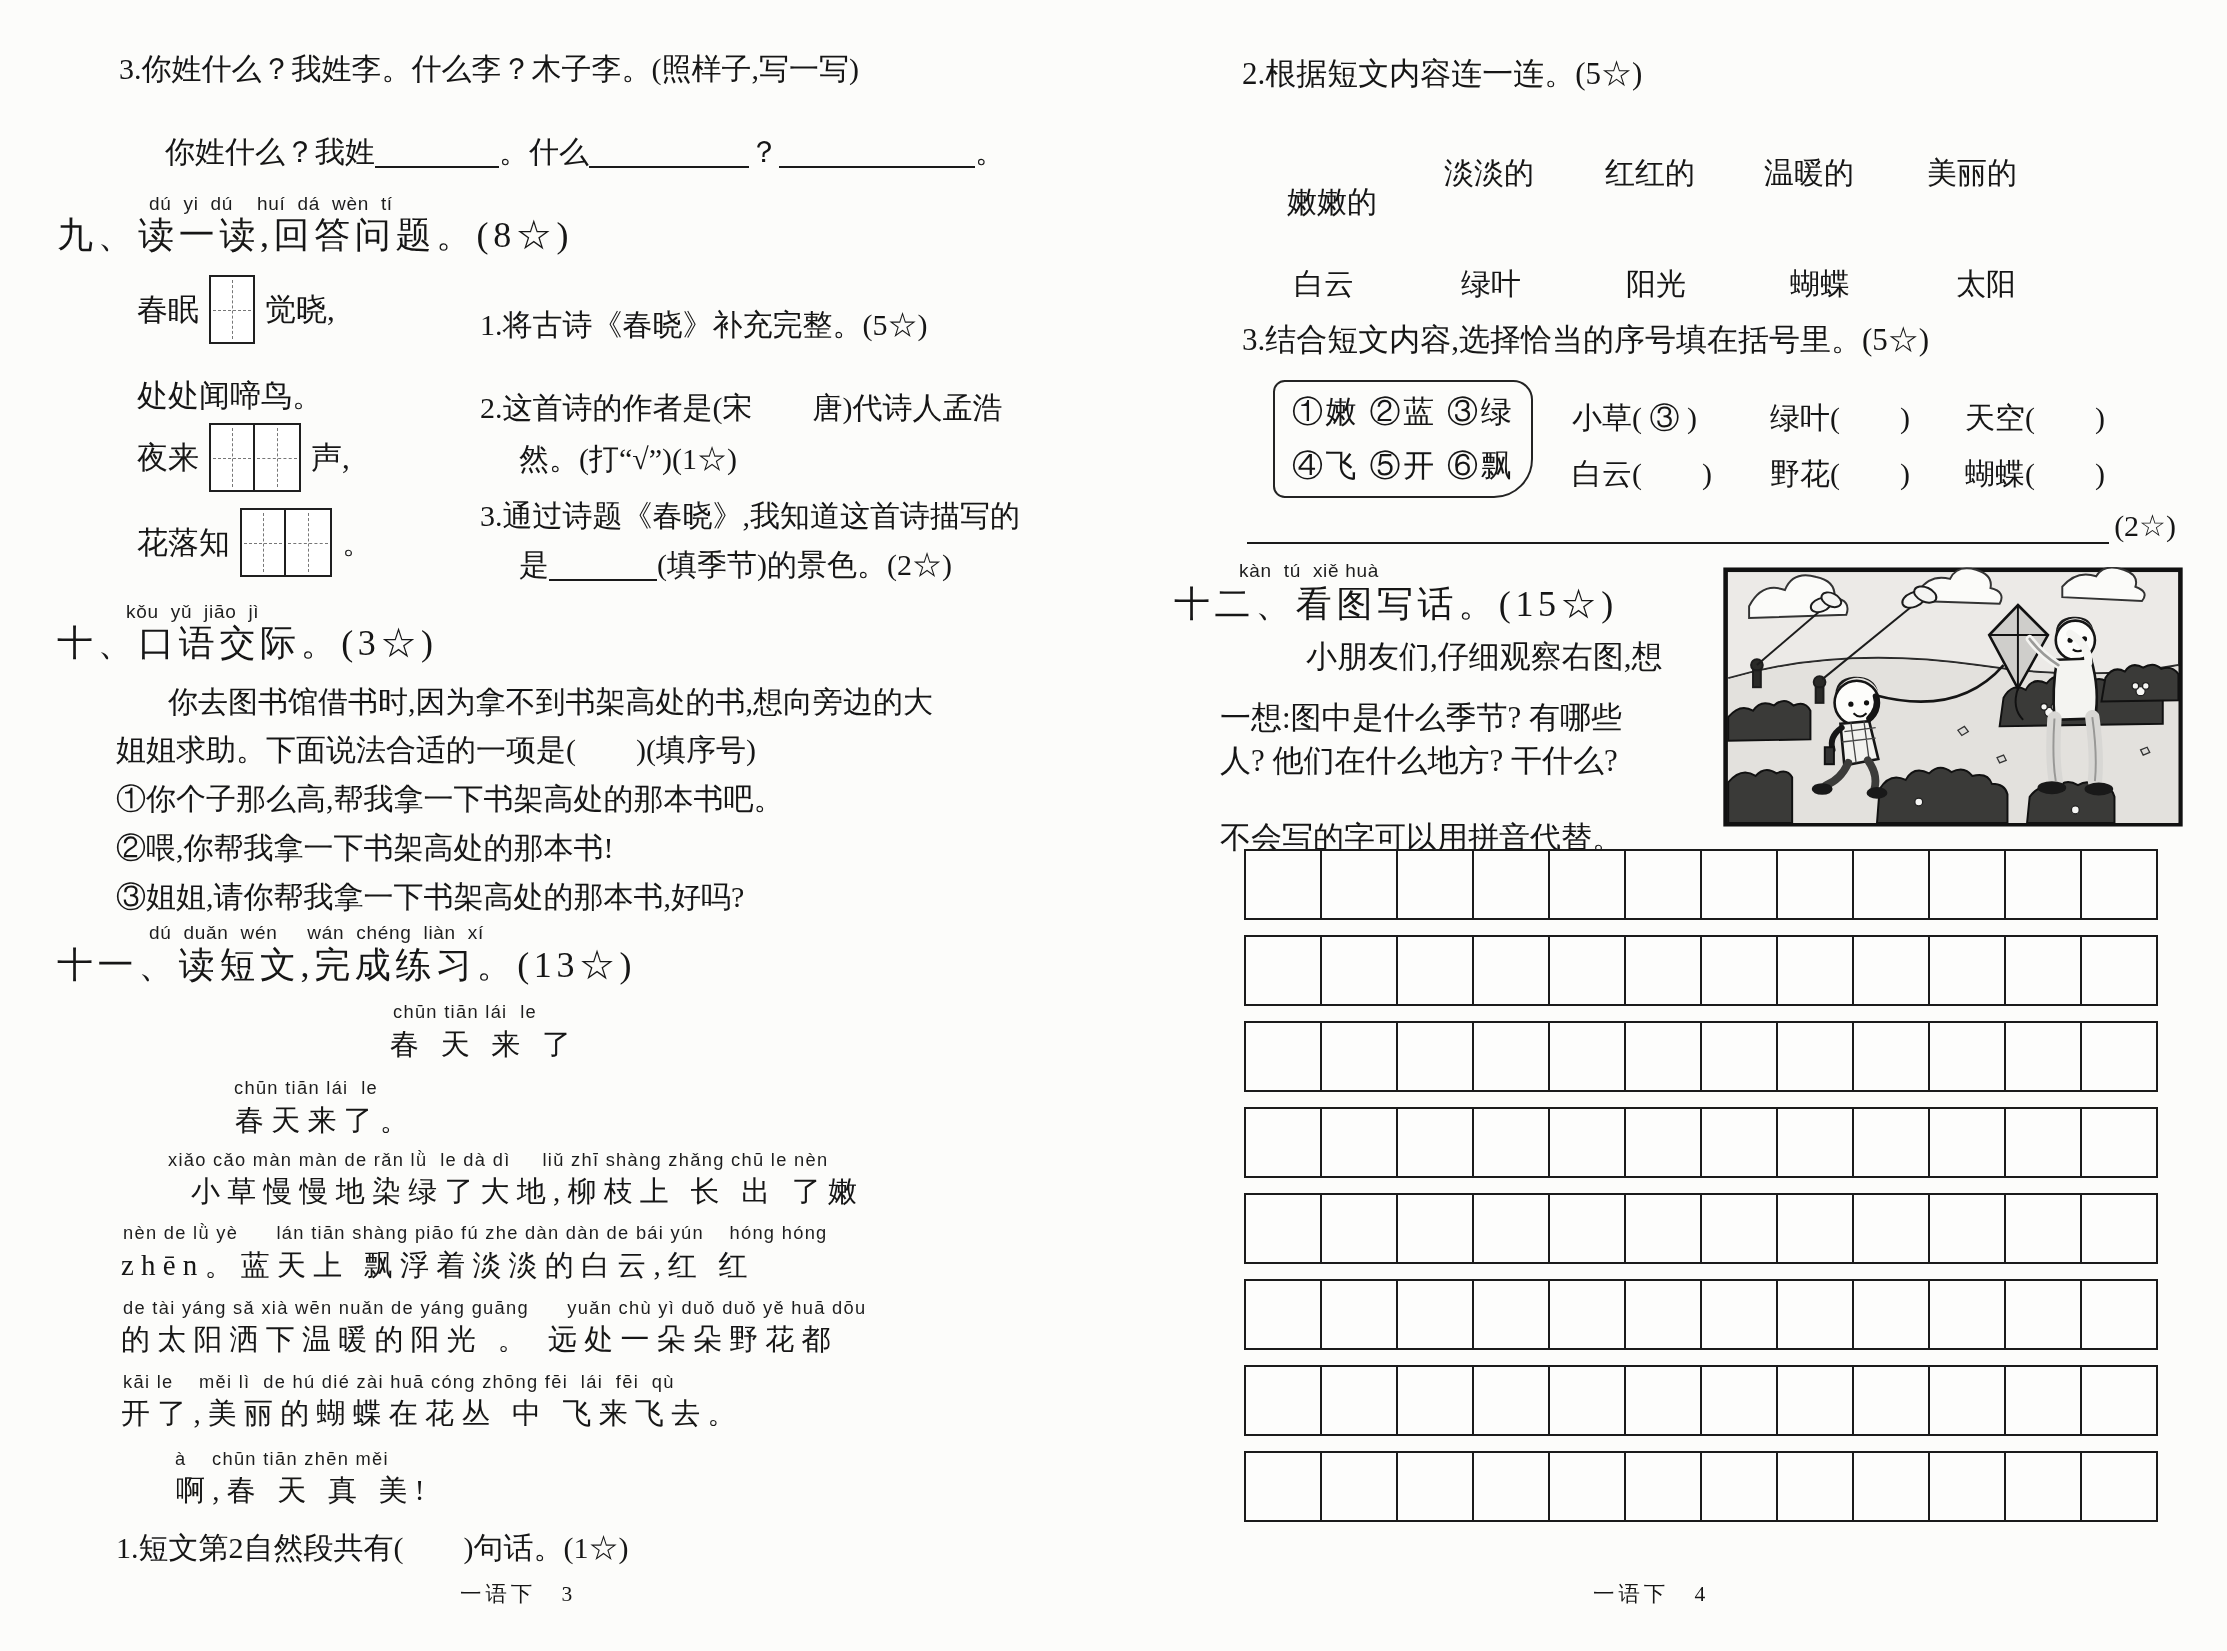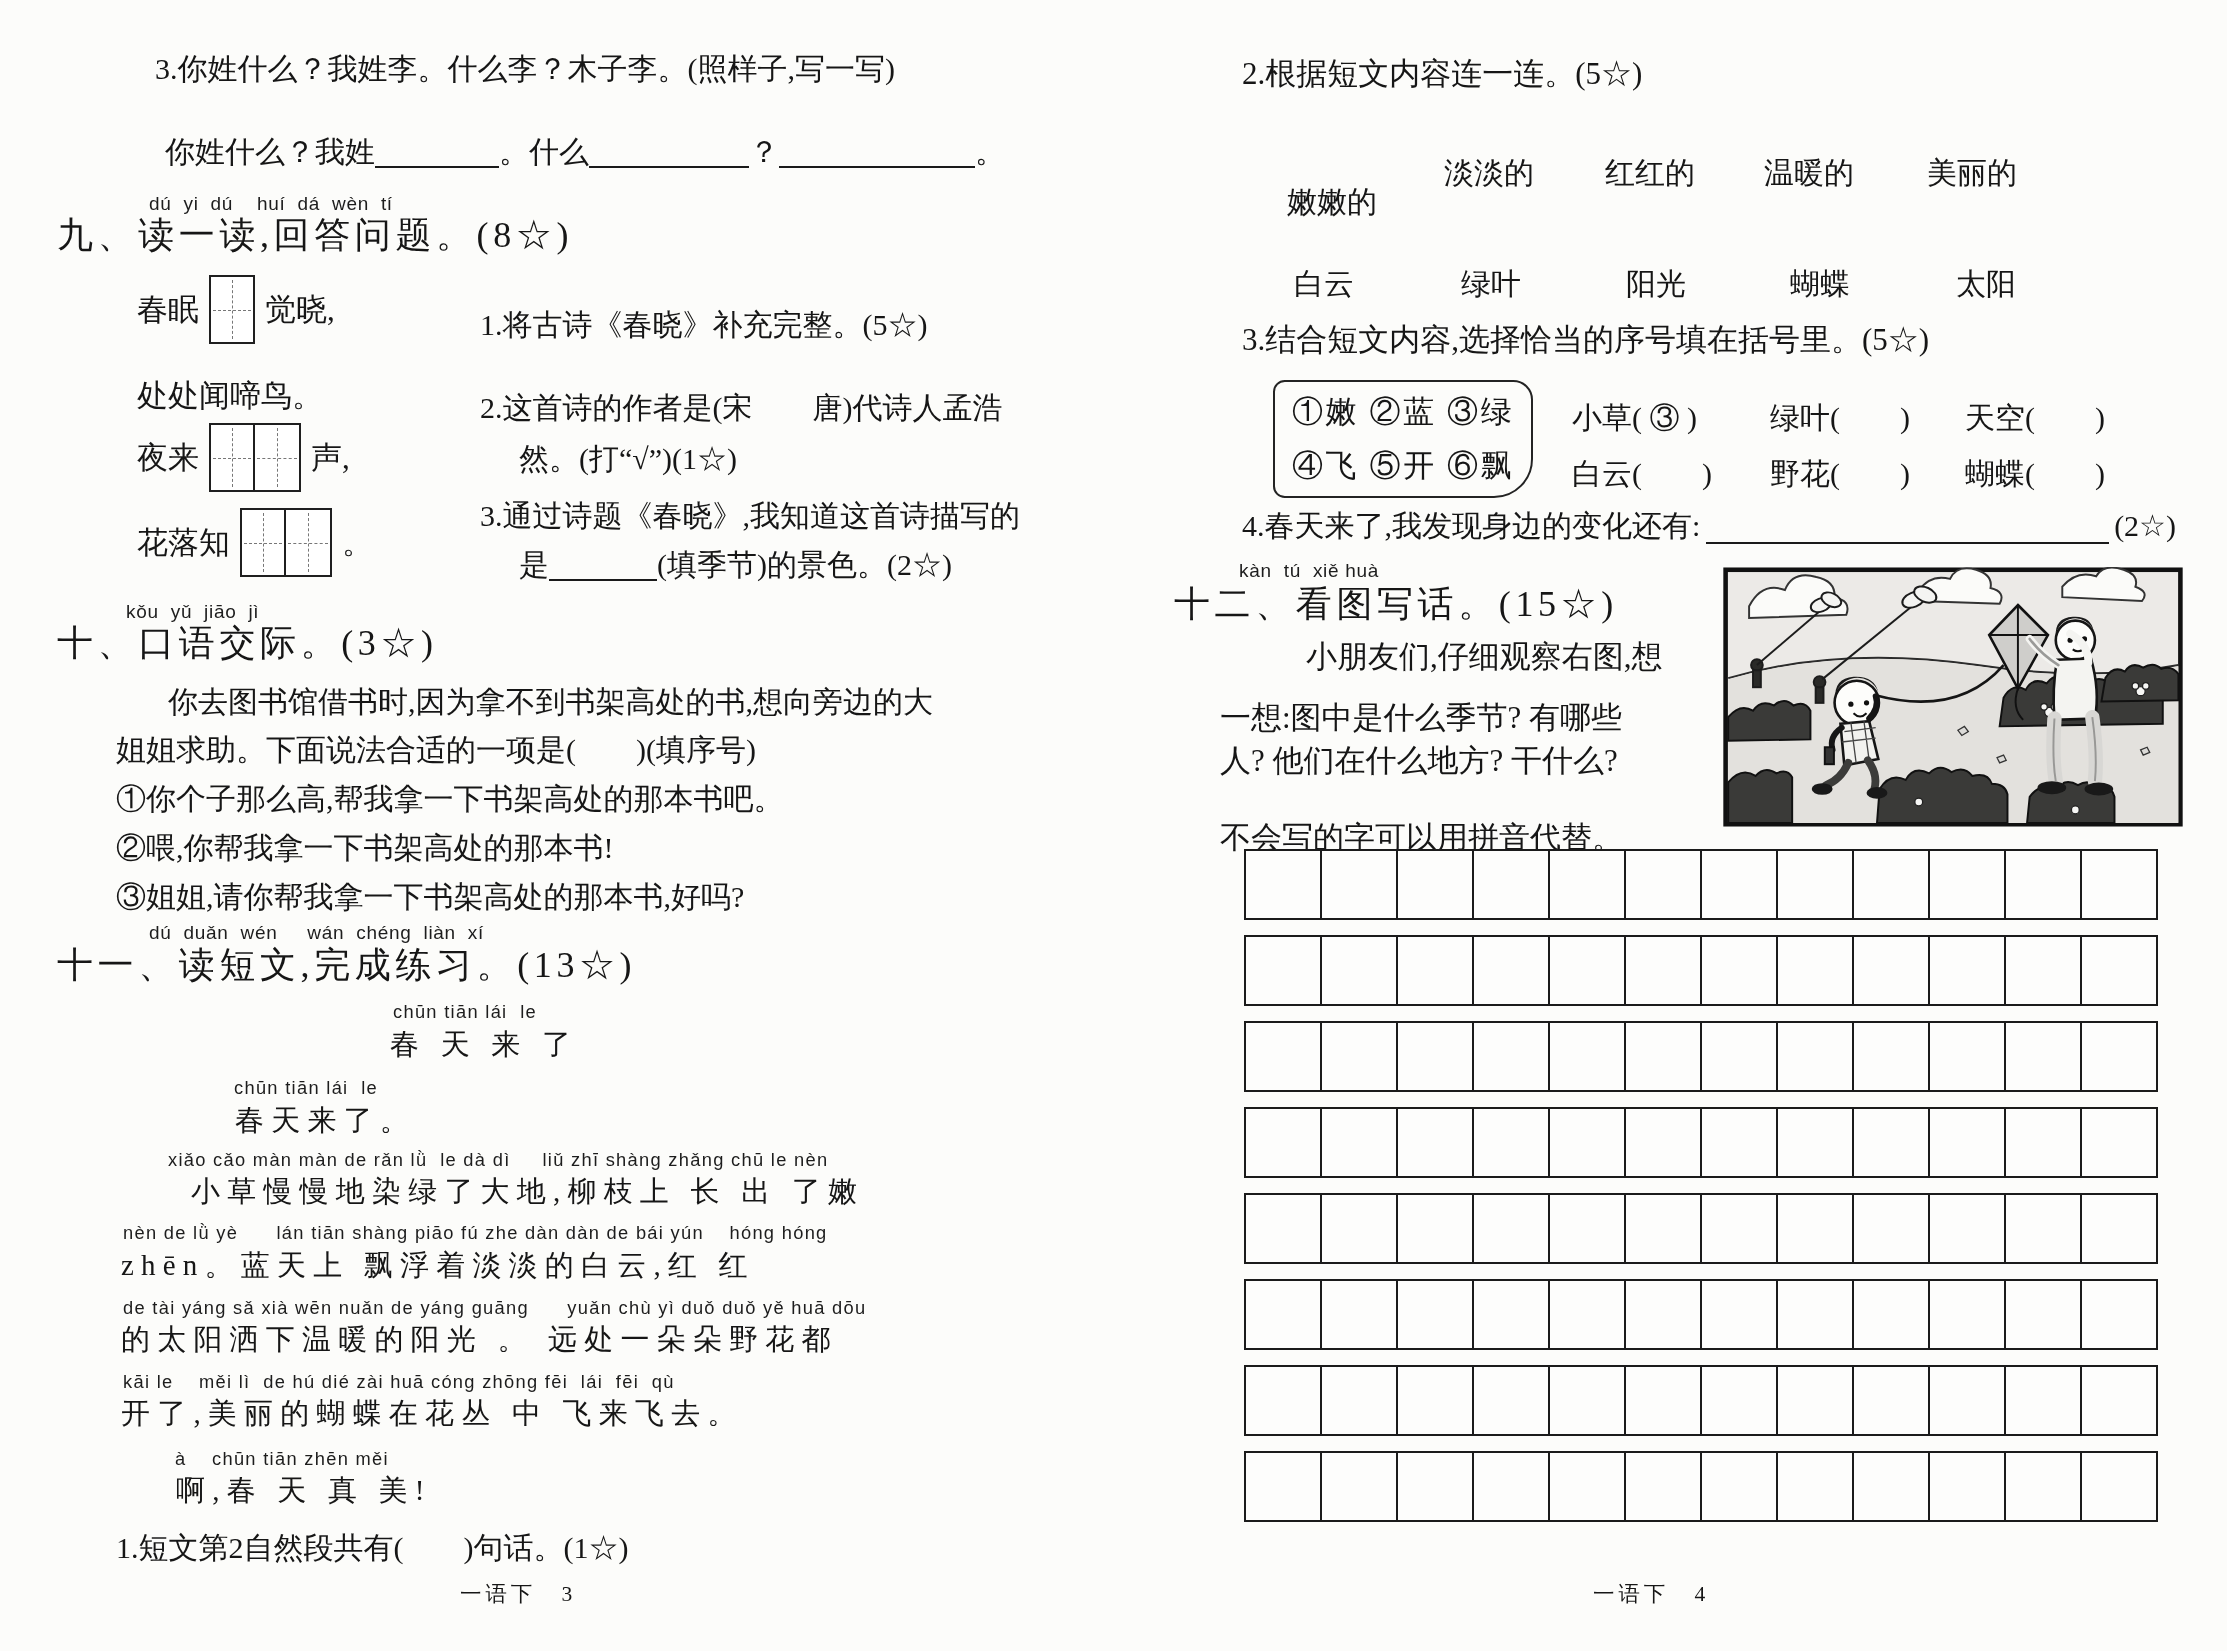--- a/index.html
+++ b/index.html
@@ -34,21 +34,21 @@
   .foot{font-size:21.5px;letter-spacing:3.9px;}
   .q4wrap{position:absolute;display:flex;align-items:flex-end;}
 </style>
 </head>
 <body>
 
 <div id="sheet">
 
   <div>
 
-    <div class="abs hz t46" style="left:119px;top:51px;margin-left:36px;">3.你姓什么？我姓李。什么李？木子李。(照样子,写一写)</div>
+    <div class="abs hz t46" style="left:119px;top:51px;">3.你姓什么？我姓李。什么李？木子李。(照样子,写一写)</div>
 
     <div class="abs hz t46 flexline" style="left:165px;top:134px;">
       <span>你姓什么？我姓</span><span class="bl" style="width:124px;"></span><span>。什么</span><span class="bl" style="width:160px;"></span><span>？</span><span class="bl" style="width:196px;"></span><span>。</span>
     </div>
 
     <div class="abs py pin" style="left:149px;top:193px;">dú  yi  dú    huí  dá  wèn  tí</div>
     <div class="abs hz head" style="left:57px;top:215px;">九、读一读,回答问题。(8☆)</div>
 
     <div class="poemline" style="left:137px;top:275px;">
       <span class="hz t48">春眠</span>
@@ -143,21 +143,20 @@
     </div>
 
     <div class="abs hz t46" style="left:1572px;top:400px;">小草( ③ )</div>
     <div class="abs hz t46" style="left:1770px;top:400px;">绿叶(　　)</div>
     <div class="abs hz t46" style="left:1965px;top:400px;">天空(　　)</div>
     <div class="abs hz t46" style="left:1572px;top:456px;">白云(　　)</div>
     <div class="abs hz t46" style="left:1770px;top:456px;">野花(　　)</div>
     <div class="abs hz t46" style="left:1965px;top:456px;">蝴蝶(　　)</div>
 
     <div class="q4wrap" style="left:1242px;top:508px;width:934px;">
-      <span class="hz t46">4.春天来了,我发现身边的变化还有:</span>
       <span class="bl" style="flex:1;margin:0 5.2px;"></span>
       <span class="hz t46">(2☆)</span>
     </div>
 
     <div class="abs py pin" style="left:1239px;top:560px;">kàn  tú  xiě huà</div>
     <div class="abs hz head" style="left:1174px;top:584px;">十二、看图写话。(15☆)</div>
 
     <div class="abs hz t48" style="left:1306px;top:638px;">小朋友们,仔细观察右图,想</div>
     <div class="abs hz t48" style="left:1220px;top:699px;">一想:图中是什么季节? 有哪些</div>
     <div class="abs hz t48" style="left:1220px;top:742px;">人? 他们在什么地方? 干什么?</div>

